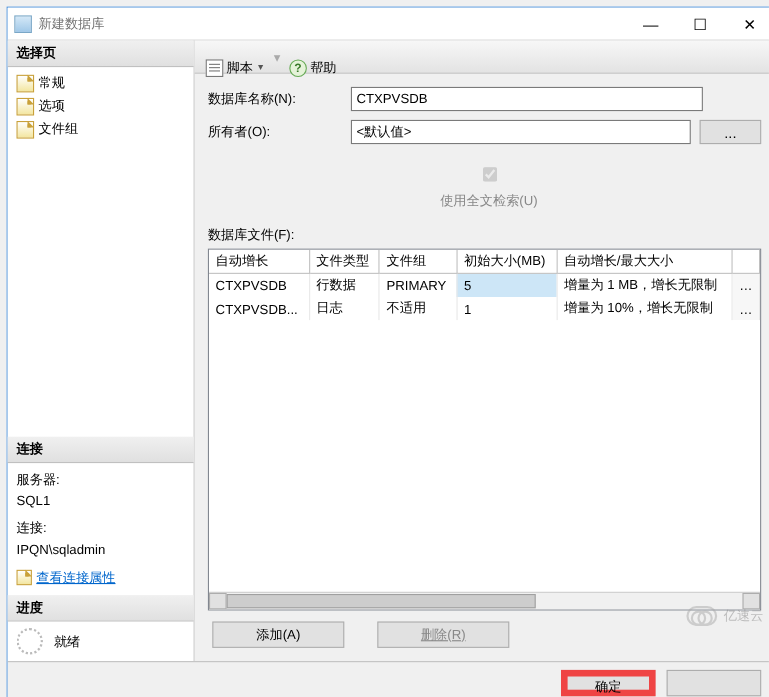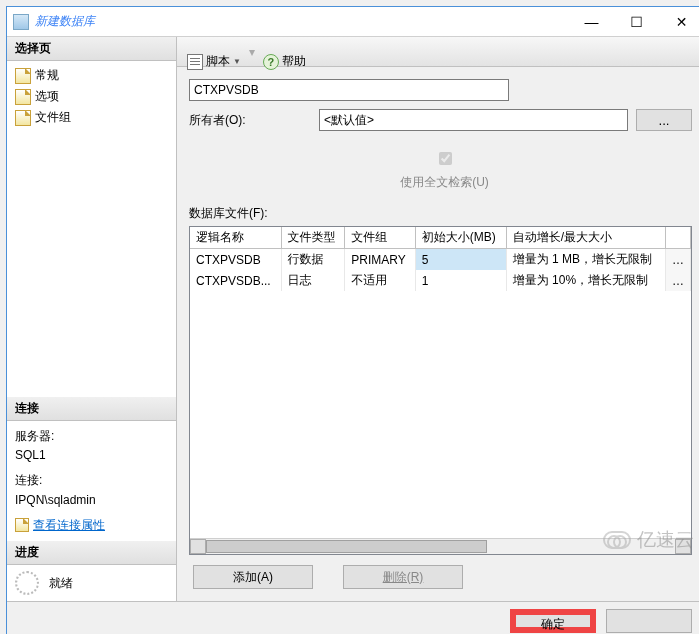--- a/index.html
+++ b/index.html
@@ -1,20 +1,20 @@
 <!DOCTYPE html>
 <html><head>
 <meta charset="utf-8">
 <style>
 * { box-sizing: border-box; font-family: "Microsoft YaHei", "Segoe UI", Tahoma, sans-serif; }
 body { margin: 0; background: #f0f0f0; padding: 6px; }
 .window { width: 699px; height: 634px; background: #fff; border: 1px solid #4a90d9; display: flex; flex-direction: column; position: relative; }
 .titlebar { height: 30px; background: #fff; display: flex; align-items: center; border-bottom: 1px solid #d0d0d0; }
 .titlebar .icon { width: 16px; height: 16px; margin: 0 6px; background: linear-gradient(#d4e8f7,#a0c8e8); border: 1px solid #7aa7c7; }
-.titlebar .title { flex: 1; font-size: 12px; color: #3b82f6; font-style: italic; }
+.titlebar .title { flex: 1; font-size: 12px; color: #737373; }
 .titlebar .btns { display: flex; }
 .titlebar .btn { width: 45px; height: 29px; display: flex; align-items: center; justify-content: center; font-size: 14px; }
 
 .body { flex: 1; display: flex; min-height: 0; }
 .sidebar { width: 170px; background: #fff; border-right: 1px solid #c0c0c0; display: flex; flex-direction: column; font-size: 12px; }
 .section-hd { background: linear-gradient(#f0f0f0,#e0e0e0); padding: 3px 8px; font-weight: bold; border-bottom: 1px solid #c0c0c0; font-size: 12px; }
 .nav { padding: 4px; flex-shrink: 0; }
 .nav-item { display: flex; align-items: center; padding: 2px 4px; gap: 4px; cursor: default; }
 .nav-item .ic { width: 16px; height: 16px; display: inline-block; }
 .ic-page { background: linear-gradient(#fff,#f3e6a0); border: 1px solid #c9a13a; position: relative; }
@@ -58,21 +58,21 @@
 .hscroll .thumb { position: absolute; left: 0; top: 1px; bottom: 1px; width: 60%; background: #cdcdcd; border: 1px solid #a0a0a0; }
 
 .actions { display: flex; justify-content: flex-start; gap: 30px; padding: 10px 4px 0; }
 .actions button { min-width: 120px; height: 24px; background: #e1e1e1; border: 1px solid #adadad; font-size: 12px; }
 .actions button:disabled { color: #888; text-decoration: underline; }
 
 .footer { height: 38px; border-top: 1px solid #c0c0c0; display: flex; justify-content: flex-end; align-items: center; gap: 10px; padding: 0 12px; background: #f0f0f0; }
 .footer button { min-width: 86px; height: 24px; font-size: 12px; }
 .ok-btn { background: #e1e1e1; border: 6px solid #ef4444; }
 
-.watermark { position: absolute; right: 10px; bottom: 86px; opacity: .5; font-size: 19px; color: #888; display: flex; align-items: center; gap: 6px; pointer-events: none; }
+.watermark { position: absolute; right: 10px; bottom: 70px; opacity: .5; font-size: 12px; color: #888; display: flex; align-items: center; gap: 6px; pointer-events: none; }
 .watermark .logo { width: 28px; height: 18px; border: 2px solid #aaa; border-radius: 10px; position: relative; }
 .watermark .logo::before, .watermark .logo::after { content: ""; position: absolute; width:10px; height:10px; border:2px solid #aaa; border-radius:50%; top:2px; }
 .watermark .logo::before { left:2px; } .watermark .logo::after{ right:2px; }
 </style>
 </head>
 <body>
 
 <div class="window">
 
   <div class="titlebar">
@@ -133,38 +133,39 @@
         </div>
         <span style="color:#aaa">▾</span>
         <div class="tool">
           <span class="ic-help"></span>
           <span>帮助</span>
         </div>
       </div>
 
       <div class="content">
         <div class="form-row">
+          <label>数据库名称(N):</label>
           <input type="text" value="CTXPVSDB" style="">
         </div>
         <div class="form-row">
           <label>所有者(O):</label>
           <input type="text" value="&lt;默认值&gt;" style="">
           <button class="ell">...</button>
         </div>
         <div class="chk-row">
           <input type="checkbox" checked="" disabled="" style="">
           <span>使用全文检索(U)</span>
         </div>
 
         <div class="files-lbl">数据库文件(F):</div>
         <div class="grid-wrap">
           <table class="grid">
             <thead>
                 <tr>
-              <th>逻辑名称</th>
+              <th>自动增长</th>
               <th>文件类型</th>
               <th>文件组</th>
               <th>初始大小(MB)</th>
               <th>自动增长/最大大小</th>
               <th style="width:18px"></th>
             </tr>
               </thead>
             <tbody>
               <tr>
                 <td>CTXPVSDB</td>

